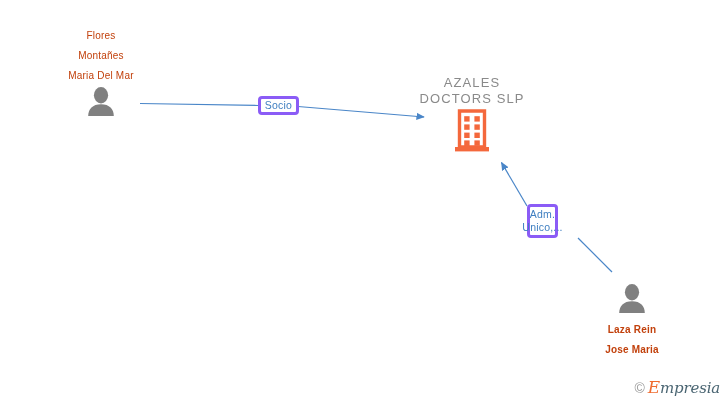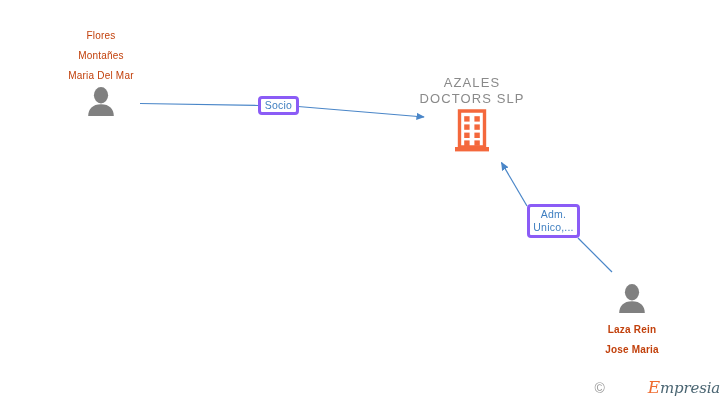--- a/index.html
+++ b/index.html
@@ -91,21 +91,20 @@
     font-size: 14px;
     line-height: 14px;
   }
   #watermark .brand {
     font-family: "DejaVu Serif", serif;
     font-style: italic;
     font-size: 15px;
     line-height: 15px;
     color: #4a6572;
     letter-spacing: -0.2px;
-    margin-left: 40px;
   }
   #watermark .brand .cap {
     color: #ef6c30;
     font-size: 17px;
   }
 </style>
 </head>
 <body>
 
 <div id="canvas">
@@ -166,21 +165,21 @@
       <ellipse cx="16" cy="8.2" rx="7.1" ry="8.2" fill="#808080"></ellipse>
       <path d="M16 17.3 C7.6 17.3 3.2 22.2 3.2 29 L28.8 29 C28.8 22.2 24.4 17.3 16 17.3 Z" fill="#808080"></path>
     </svg>
   </div>
 
   <div class="node-label" style="left:562px; top:320px; width:140px;font-weight:bold;">Laza Rein
 Jose Maria</div>
 
   <div class="rel-chip" style="left:258px; top:96px; width:41px; height:19px;">Socio</div>
 
-  <div class="rel-chip" style="left:527px; top:204px; width:53px; height:34px;">Adm.
+  <div class="rel-chip" style="left:527px; top:204px; width:31px; height:34px;">Adm.
 Unico,...</div>
 
   <div id="watermark">
     <span class="copy">©</span>
     <span class="brand"><span class="cap">E</span><span>mpresia</span></span>
   </div>
 
 </div>
 
 </body></html>

